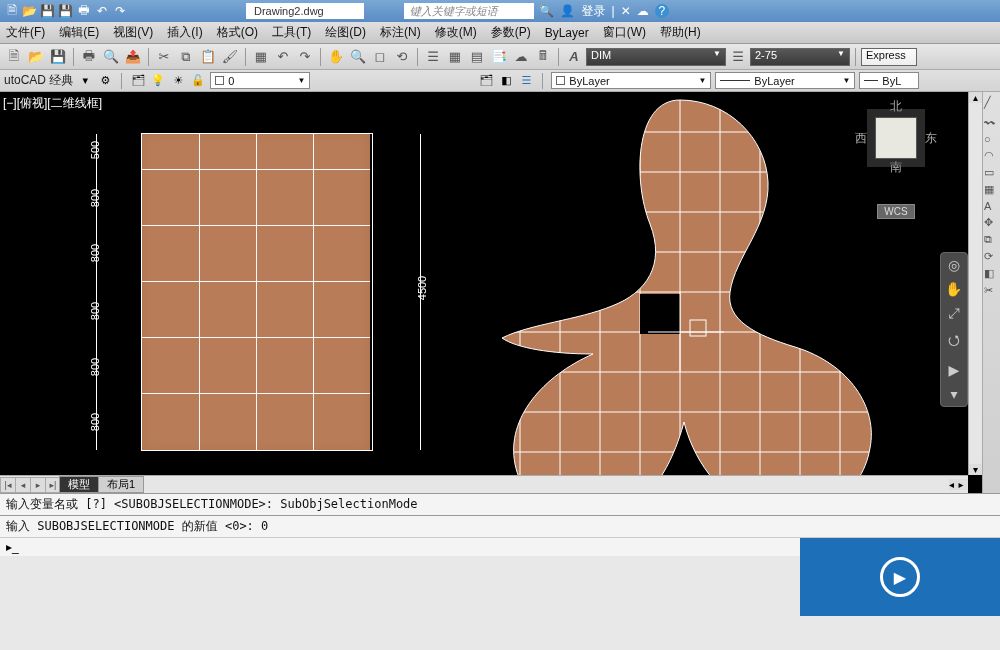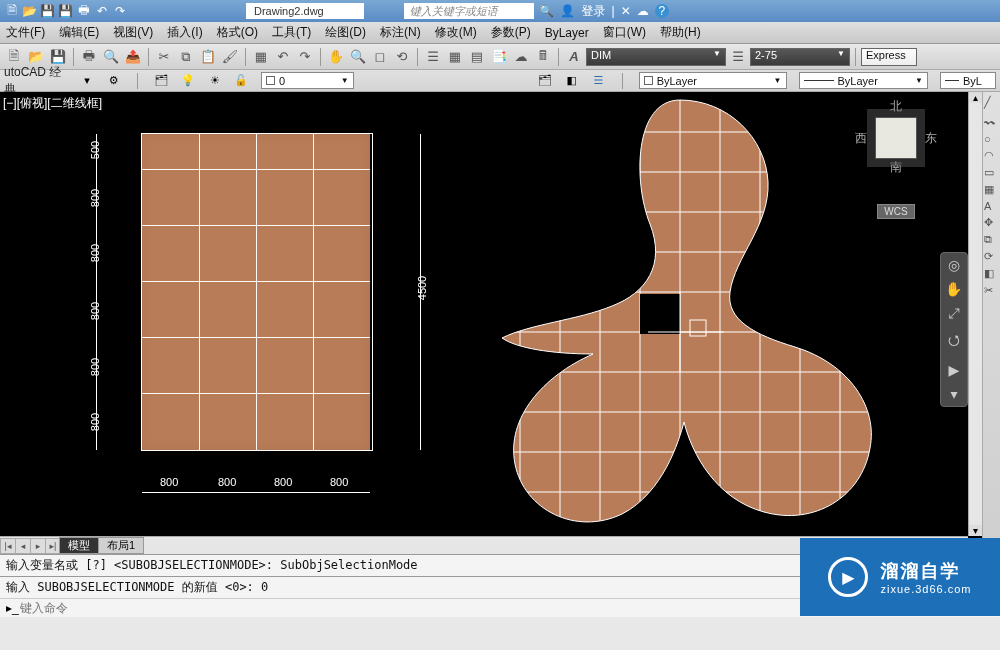--- a/index.html
+++ b/index.html
@@ -101,21 +101,21 @@
   background: linear-gradient(#fcfcfc, #eee);
   color: #111;
 }
 
 .subtoolbar {
   height: 22px;
   background: linear-gradient(#e0e0e0, #d4d4d4);
   display: flex;
   align-items: center;
   padding: 0 4px;
-  gap: 12px;
+  gap: 4px;
   border-bottom: 1px solid #aaa;
 }
 .subtoolbar .ws-label {
   font-size: 12px;
   color: #222;
 }
 .subtoolbar .combo2 {
   height: 17px;
   background: #fff;
   border: 1px solid #888;
@@ -129,21 +129,21 @@
 .subtoolbar .tb-icon {
   width: 16px; height: 16px;
   display: inline-flex; align-items: center; justify-content: center;
   font-size: 11px;
 }
 .subtoolbar .sep { width: 1px; height: 16px; background: #999; margin: 0 4px; }
 
 
 .drawing-wrap {
   display: flex;
-  height: 462px;
+  height: 401px;
   justify-content: space-between;
 }
 .drawing {
   background: #000;
   position: relative;
   flex: 1;
   overflow: hidden;
 }
 .viewport-label {
   position: absolute;
@@ -576,22 +576,17 @@
   <span>⟳</span>
   <span>◧</span>
   <span>✂</span>
 </div>
 </div>
 
 <div class="cmdline">输入变量名或 [?] &lt;SUBOBJSELECTIONMODE&gt;: SubObjSelectionMode</div>
 <div class="cmdline">输入 SUBOBJSELECTIONMODE 的新值 &lt;0&gt;: 0</div>
 <div class="cmdinput">
   <span class="caret">▸_</span>
-  <input class="inp" placeholder="键入命令" style="">
 </div>
 
 <div class="watermark">
   <div class="play">▶</div>
-  <div class="txt">
-    <div class="t1">溜溜自学</div>
-    <div class="t2">zixue.3d66.com</div>
-  </div>
 </div>
 
 </body></html>

